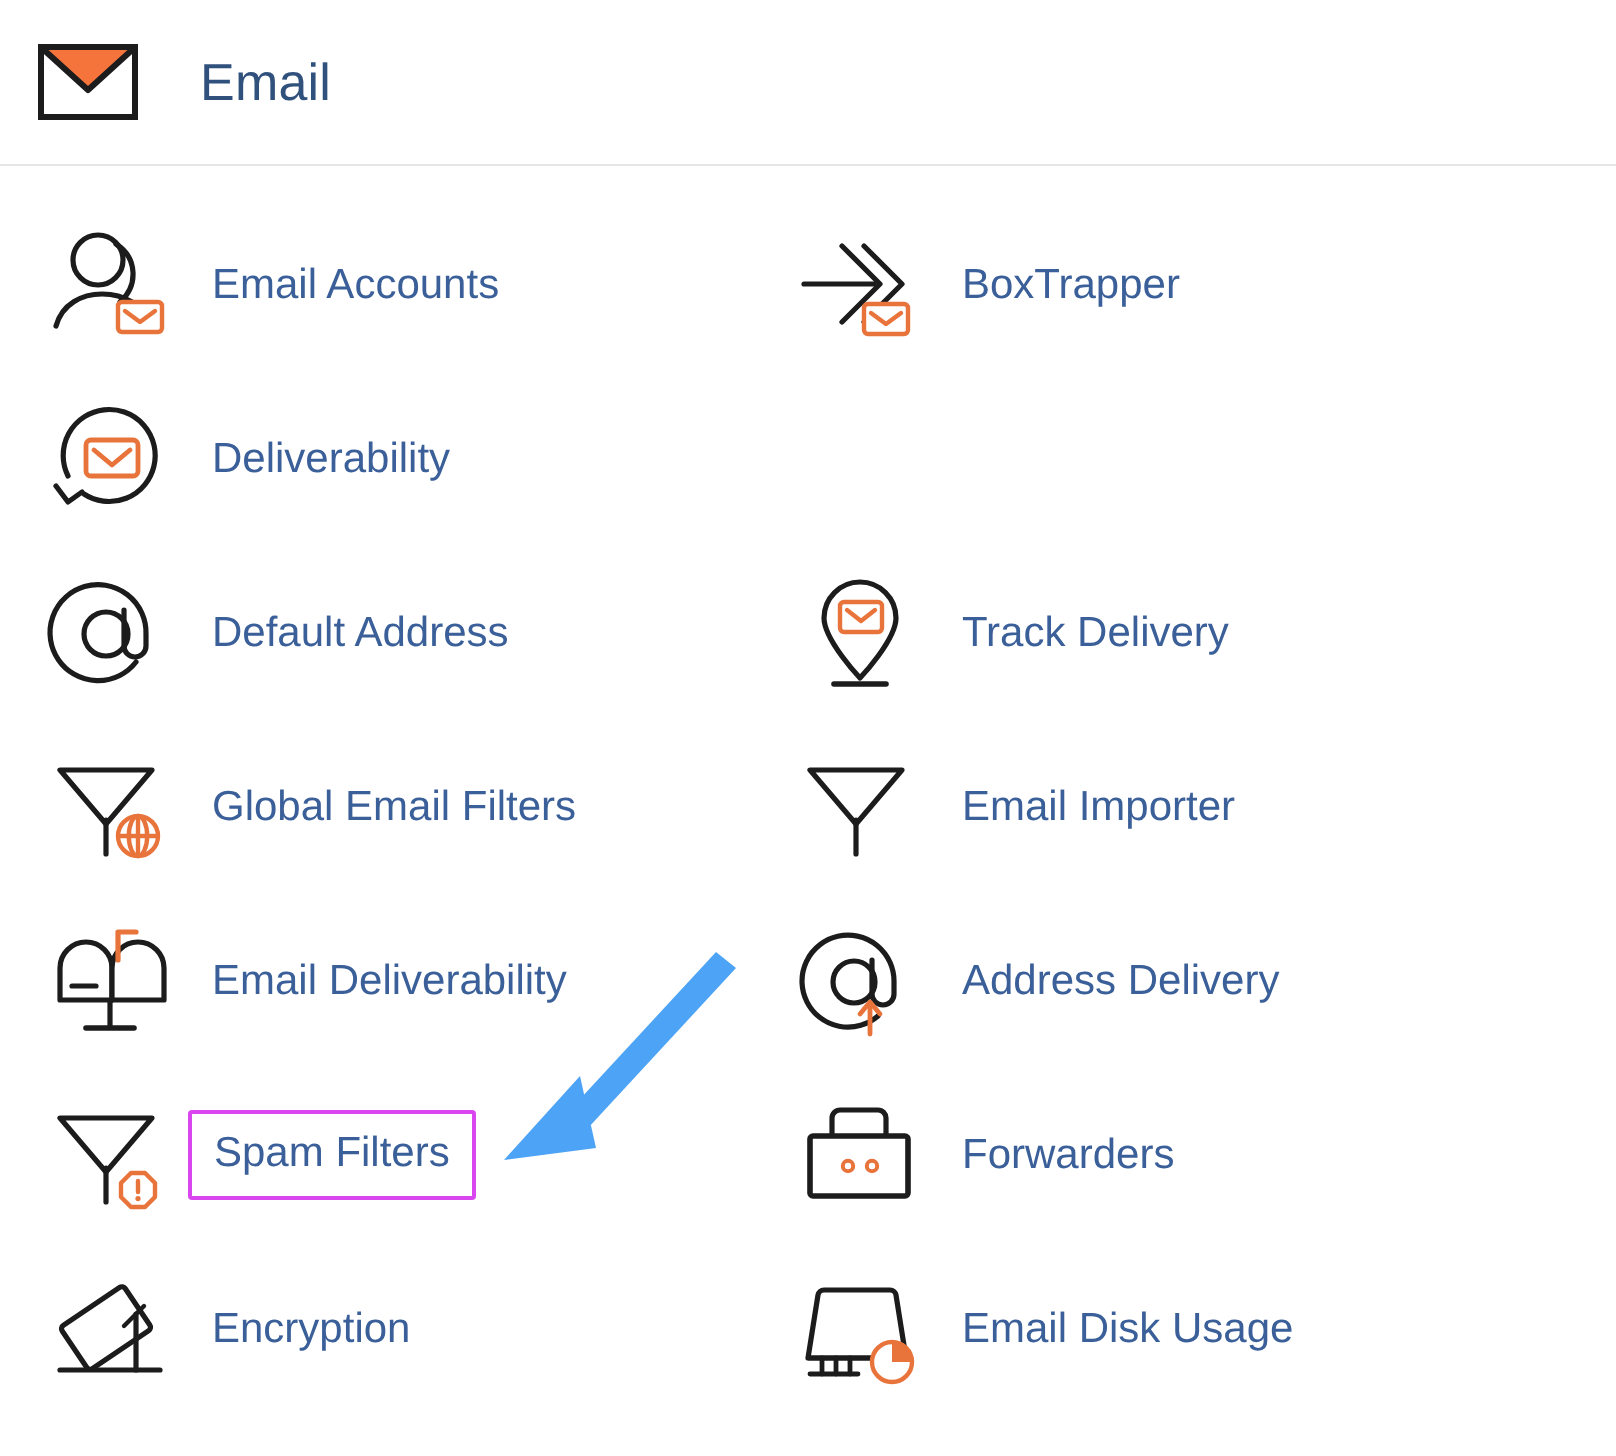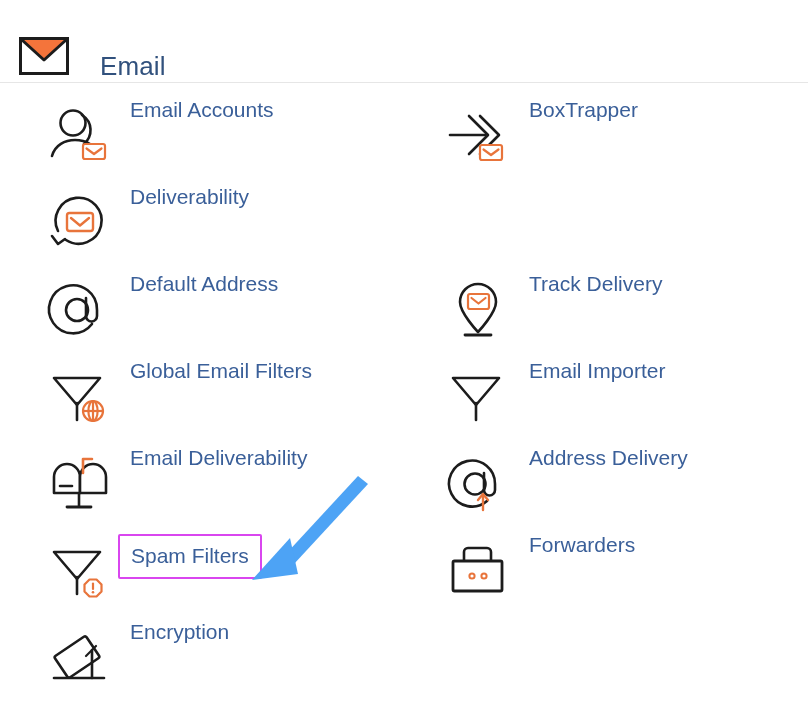--- a/index.html
+++ b/index.html
@@ -14,21 +14,21 @@
     position: relative;
     overflow: hidden;
     -webkit-font-smoothing: antialiased;
   }
 
   
   #app-header {
     height: 83px;
     box-sizing: border-box;
     display: flex;
-    align-items: flex-end;
+    align-items: center;
     padding-left: 18px;
     border-bottom: 1px solid #e6e6e6;
     background: #ffffff;
   }
   #app-header .hdr-icon {
     width: 52px;
     height: 52px;
     display: flex;
     align-items: center;
     justify-content: center;
@@ -46,23 +46,22 @@
     position: relative;
     padding-top: 16px;
   }
   .grid-row {
     display: flex;
     height: 87px;
   }
   .feature-cell {
     width: 375px;
     display: flex;
-    align-items: flex-start;
+    align-items: center;
     flex: none;
-    padding-left: 24px;
   }
   .feature-cell .cell-icon {
     width: 74px;
     min-width: 74px;
     height: 74px;
     display: flex;
     align-items: center;
     justify-content: center;
     margin-left: 18px;
     flex: none;
@@ -258,20 +257,35 @@
       <span class="cell-icon">
         <svg width="62" height="60" viewBox="0 0 62 60">
           <rect x="10" y="16" width="38" height="26" rx="2" fill="#ffffff" stroke="#1c1c1c" stroke-width="2.6" transform="rotate(-34 29 29)"></rect>
           <line x1="44" y1="22" x2="44" y2="50" stroke="#1c1c1c" stroke-width="2.6" stroke-linecap="round"></line>
           <line x1="38" y1="28" x2="48" y2="18" stroke="#1c1c1c" stroke-width="2.2" stroke-linecap="round"></line>
           <line x1="6" y1="50" x2="56" y2="50" stroke="#1c1c1c" stroke-width="2.6" stroke-linecap="round"></line>
         </svg>
       </span>
       <span class="cell-label">Encryption</span>
     </div>
+    <div class="feature-cell">
+      <span class="cell-icon">
+        <svg width="62" height="60" viewBox="0 0 62 60">
+          <path d="M13 10 L46 10 A3 3 0 0 1 49 12.5 L54 44 L5 44 L10 12.5 A3 3 0 0 1 13 10 Z" fill="#ffffff" stroke="#1c1c1c" stroke-width="2.6" stroke-linejoin="round"></path>
+          <line x1="5" y1="44" x2="54" y2="44" stroke="#1c1c1c" stroke-width="2.6"></line>
+          <line x1="12" y1="44" x2="12" y2="52" stroke="#1c1c1c" stroke-width="2.4" stroke-linecap="round"></line>
+          <line x1="19" y1="44" x2="19" y2="52" stroke="#1c1c1c" stroke-width="2.4" stroke-linecap="round"></line>
+          <line x1="26" y1="44" x2="26" y2="52" stroke="#1c1c1c" stroke-width="2.4" stroke-linecap="round"></line>
+          <line x1="6" y1="52" x2="30" y2="52" stroke="#1c1c1c" stroke-width="2.4" stroke-linecap="round"></line>
+          <circle cx="47" cy="46" r="10" fill="#ffffff" stroke="#e8743b" stroke-width="2.2"></circle>
+          <path d="M47 46 L47 36 A10 10 0 0 1 57 46 Z" fill="#e8743b"></path>
+        </svg>
+      </span>
+      <span class="cell-label">Email Disk Usage</span>
+    </div>
   </div>
 </div>
 
 <div id="annotation-arrow">
   <svg width="145" height="120" viewBox="0 0 145 120">
     <g fill="#4da3f5">
       <path d="M128 14 L54 94 L44 86 L118 6 Z"></path>
       <path d="M12 110 L50 68 L58 104 Z"></path>
     </g>
   </svg>

